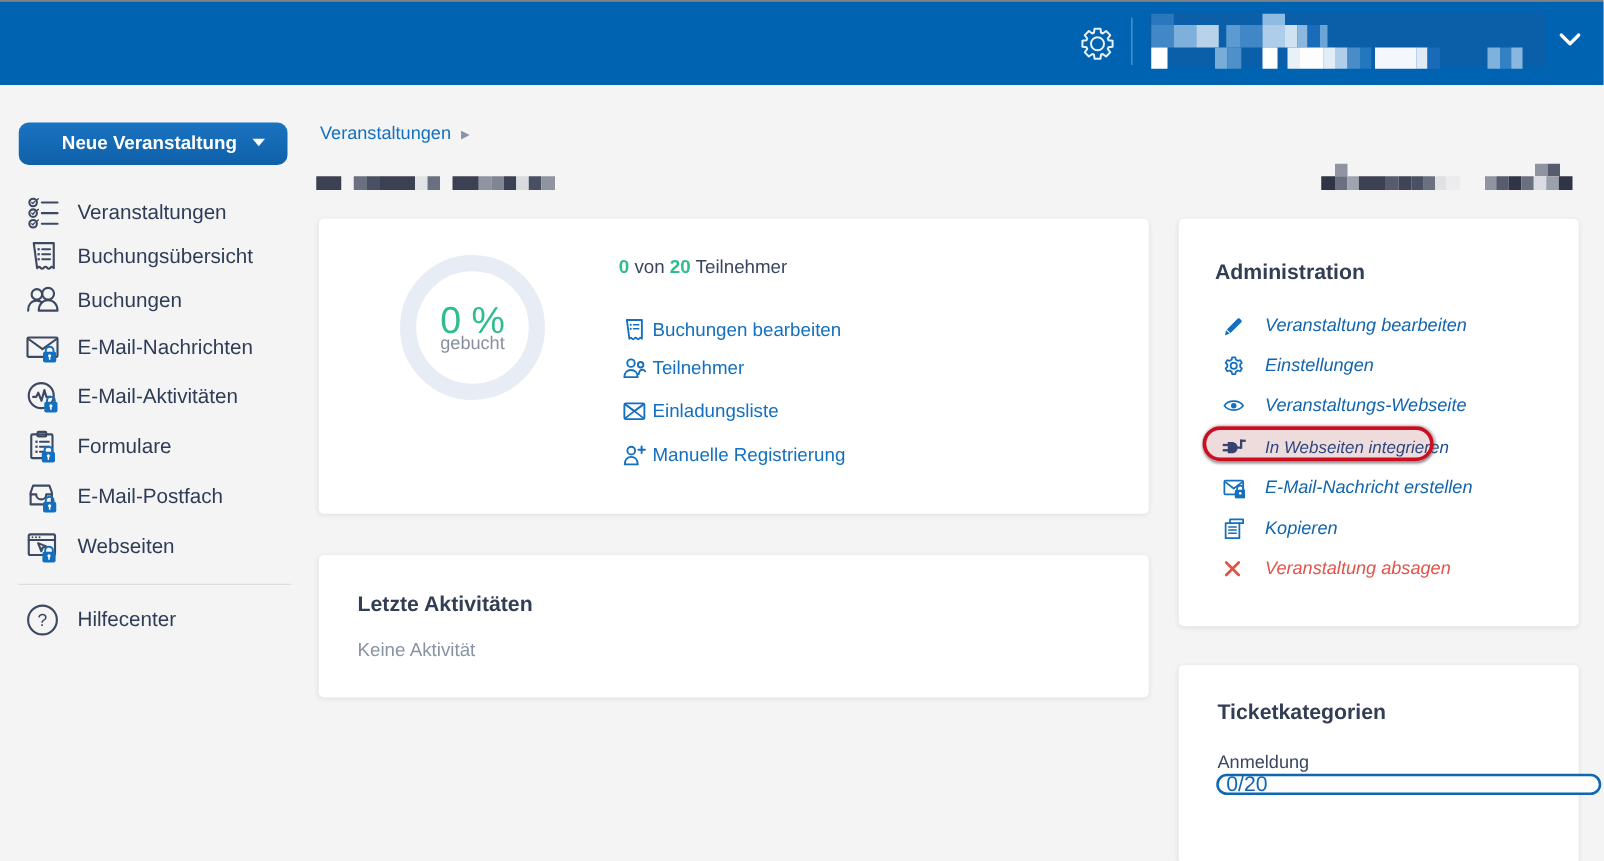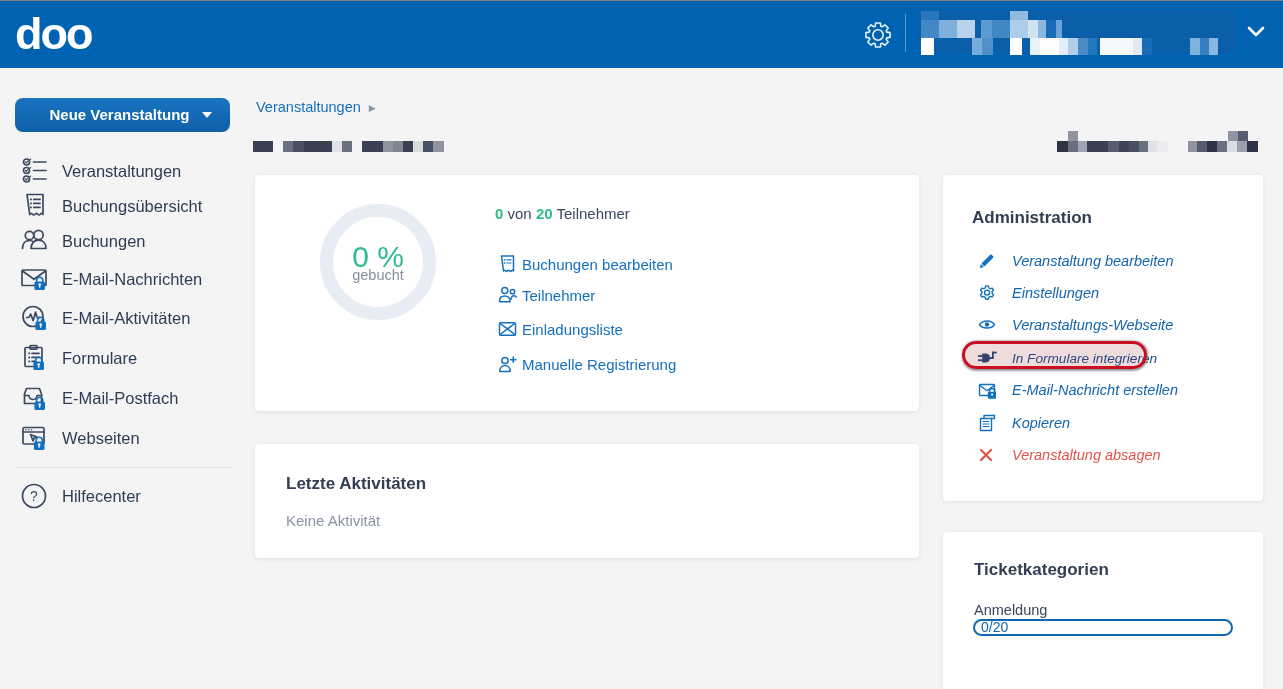--- a/index.html
+++ b/index.html
@@ -42,28 +42,27 @@
   .clink .ic { position:absolute; left:0; top:50%; transform:translateY(-50%); }
   .clink .lbl { position:absolute; left:24px; top:50%; transform:translateY(-50%); white-space:nowrap; }
   .h2 { font-size:17px; font-weight:bold; color:#323e53; }
   .alink { position:absolute; left:978px; height:22px; color:#1265ae; font-size:14.5px; }
   .alink .ic { position:absolute; left:0; top:50%; transform:translateY(-50%); }
   .alink .lbl { position:absolute; left:34px; top:50%; transform:translateY(-50%); white-space:nowrap;font-style:italic; }
   .annot { position:absolute; left:962px; top:341px; width:185px; height:28px; border-radius:14px;
     border:3px solid #cb0e22; background:rgba(150,35,45,0.16);
     box-shadow:0 2px 2px rgba(80,80,80,0.55), 0 -1px 2px rgba(90,90,90,0.3), 2px 0 2px rgba(90,90,90,0.3); z-index:3; }
   .ticket-lbl { position:absolute; left:974px; top:602px; font-size:14.5px; color:#3a4660; }
-  .ticket-bar { position:absolute; left:973px; top:619px; width:260px; height:17px; border:2px solid #1066b1;
-    border-radius:8.5px; color:#1066b1; font-size:14px; line-height:13px; padding-left:6px; background:#fdfdfe; }
+  .ticket-bar { position:absolute; left:973px; top:619px; width:308px; height:17px; border:2px solid #1066b1;
+    border-radius:8.5px; color:#1066b1; font-size:17px; line-height:13px; padding-left:6px; background:#fdfdfe; }
 </style>
 </head>
 <body>
 <div class="topline"></div>
 <div class="topbar">
-  <div class="logo">doo</div>
   <svg class="hdr-gear" style="position:absolute;left:863px;top:19px" width="30" height="30" viewBox="0 0 30 30" fill="none" stroke="#e8f1f8" stroke-width="1.6" stroke-linejoin="round">
       <path d="M 12.16 6.25 L 12.65 2.93 L 17.35 2.93 L 17.84 6.25 A 9.2 9.2 0 0 1 19.18 6.80 L 21.88 4.80 L 25.20 8.12 L 23.20 10.82 A 9.2 9.2 0 0 1 23.75 12.16 L 27.07 12.65 L 27.07 17.35 L 23.75 17.84 A 9.2 9.2 0 0 1 23.20 19.18 L 25.20 21.88 L 21.88 25.20 L 19.18 23.20 A 9.2 9.2 0 0 1 17.84 23.75 L 17.35 27.07 L 12.65 27.07 L 12.16 23.75 A 9.2 9.2 0 0 1 10.82 23.20 L 8.12 25.20 L 4.80 21.88 L 6.80 19.18 A 9.2 9.2 0 0 1 6.25 17.84 L 2.93 17.35 L 2.93 12.65 L 6.25 12.16 A 9.2 9.2 0 0 1 6.80 10.82 L 4.80 8.12 L 8.12 4.80 L 10.82 6.80 A 9.2 9.2 0 0 1 12.16 6.25 Z"></path>
       <circle cx="15" cy="15" r="5.2"></circle>
     </svg>
   <div class="hdr-divider"></div>
   <div class="mosaic-panel" id="hm">
       <div style="left:2px;top:1px;width:18px;height:9px;background:#2a77bd"></div>
       <div style="left:91px;top:1px;width:18px;height:9px;background:#8fbbe2"></div>
       <div style="left:2px;top:10px;width:18px;height:18px;background:#4288c6"></div>
       <div style="left:20px;top:10px;width:18px;height:18px;background:#7fb0dc"></div>
@@ -338,21 +337,21 @@
       <svg class="ic" width="19" height="15" viewBox="0 1 19 15" fill="none" stroke="#1470bf" stroke-width="0" stroke-linecap="round" stroke-linejoin="round">
         <g fill="#25487e" stroke="none">
           <rect x="0" y="5.6" width="4.8" height="1.8"></rect>
           <rect x="0" y="9.8" width="4.8" height="1.8"></rect>
           <path d="M4.2 4.1 h3 c3.1 0 4.9 1.9 4.9 4.5 s-1.8 4.5-4.9 4.5 h-3 z"></path>
           <rect x="11.5" y="7.7" width="3.4" height="1.8"></rect>
           <rect x="14" y="2.2" width="1.8" height="7.3"></rect>
           <rect x="14" y="2.2" width="4.6" height="1.8"></rect>
         </g>
       </svg>
-      <span class="lbl">In Formulare integrieren</span>
+      <span class="lbl">In Webseiten integrieren</span>
     </div>
     <div class="alink" style="top:379.1px;color:#1265ae;">
       <svg class="ic" width="18" height="18" viewBox="0 0 18 18" fill="none" stroke="#1470bf" stroke-width="1.4" stroke-linecap="round" stroke-linejoin="round">
         <rect x="1.5" y="3.5" width="15" height="11" rx="1"></rect>
         <path d="M2 4.5 l7 5.3 7-5.3"></path>
         <g transform="translate(9.5,7.2) scale(0.82)">
           <path d="M2.6 4.6 V3.4 a3.1 3.1 0 0 1 6.2 0 V4.6" fill="none" stroke="#1470bf" stroke-width="1.7"></path>
           <rect x="0.4" y="4.4" width="10.6" height="8.6" rx="1.6" fill="#1470bf" stroke="none"></rect>
           <circle cx="5.7" cy="7.9" r="1.3" fill="#fff" stroke="none"></circle>
         </g>

